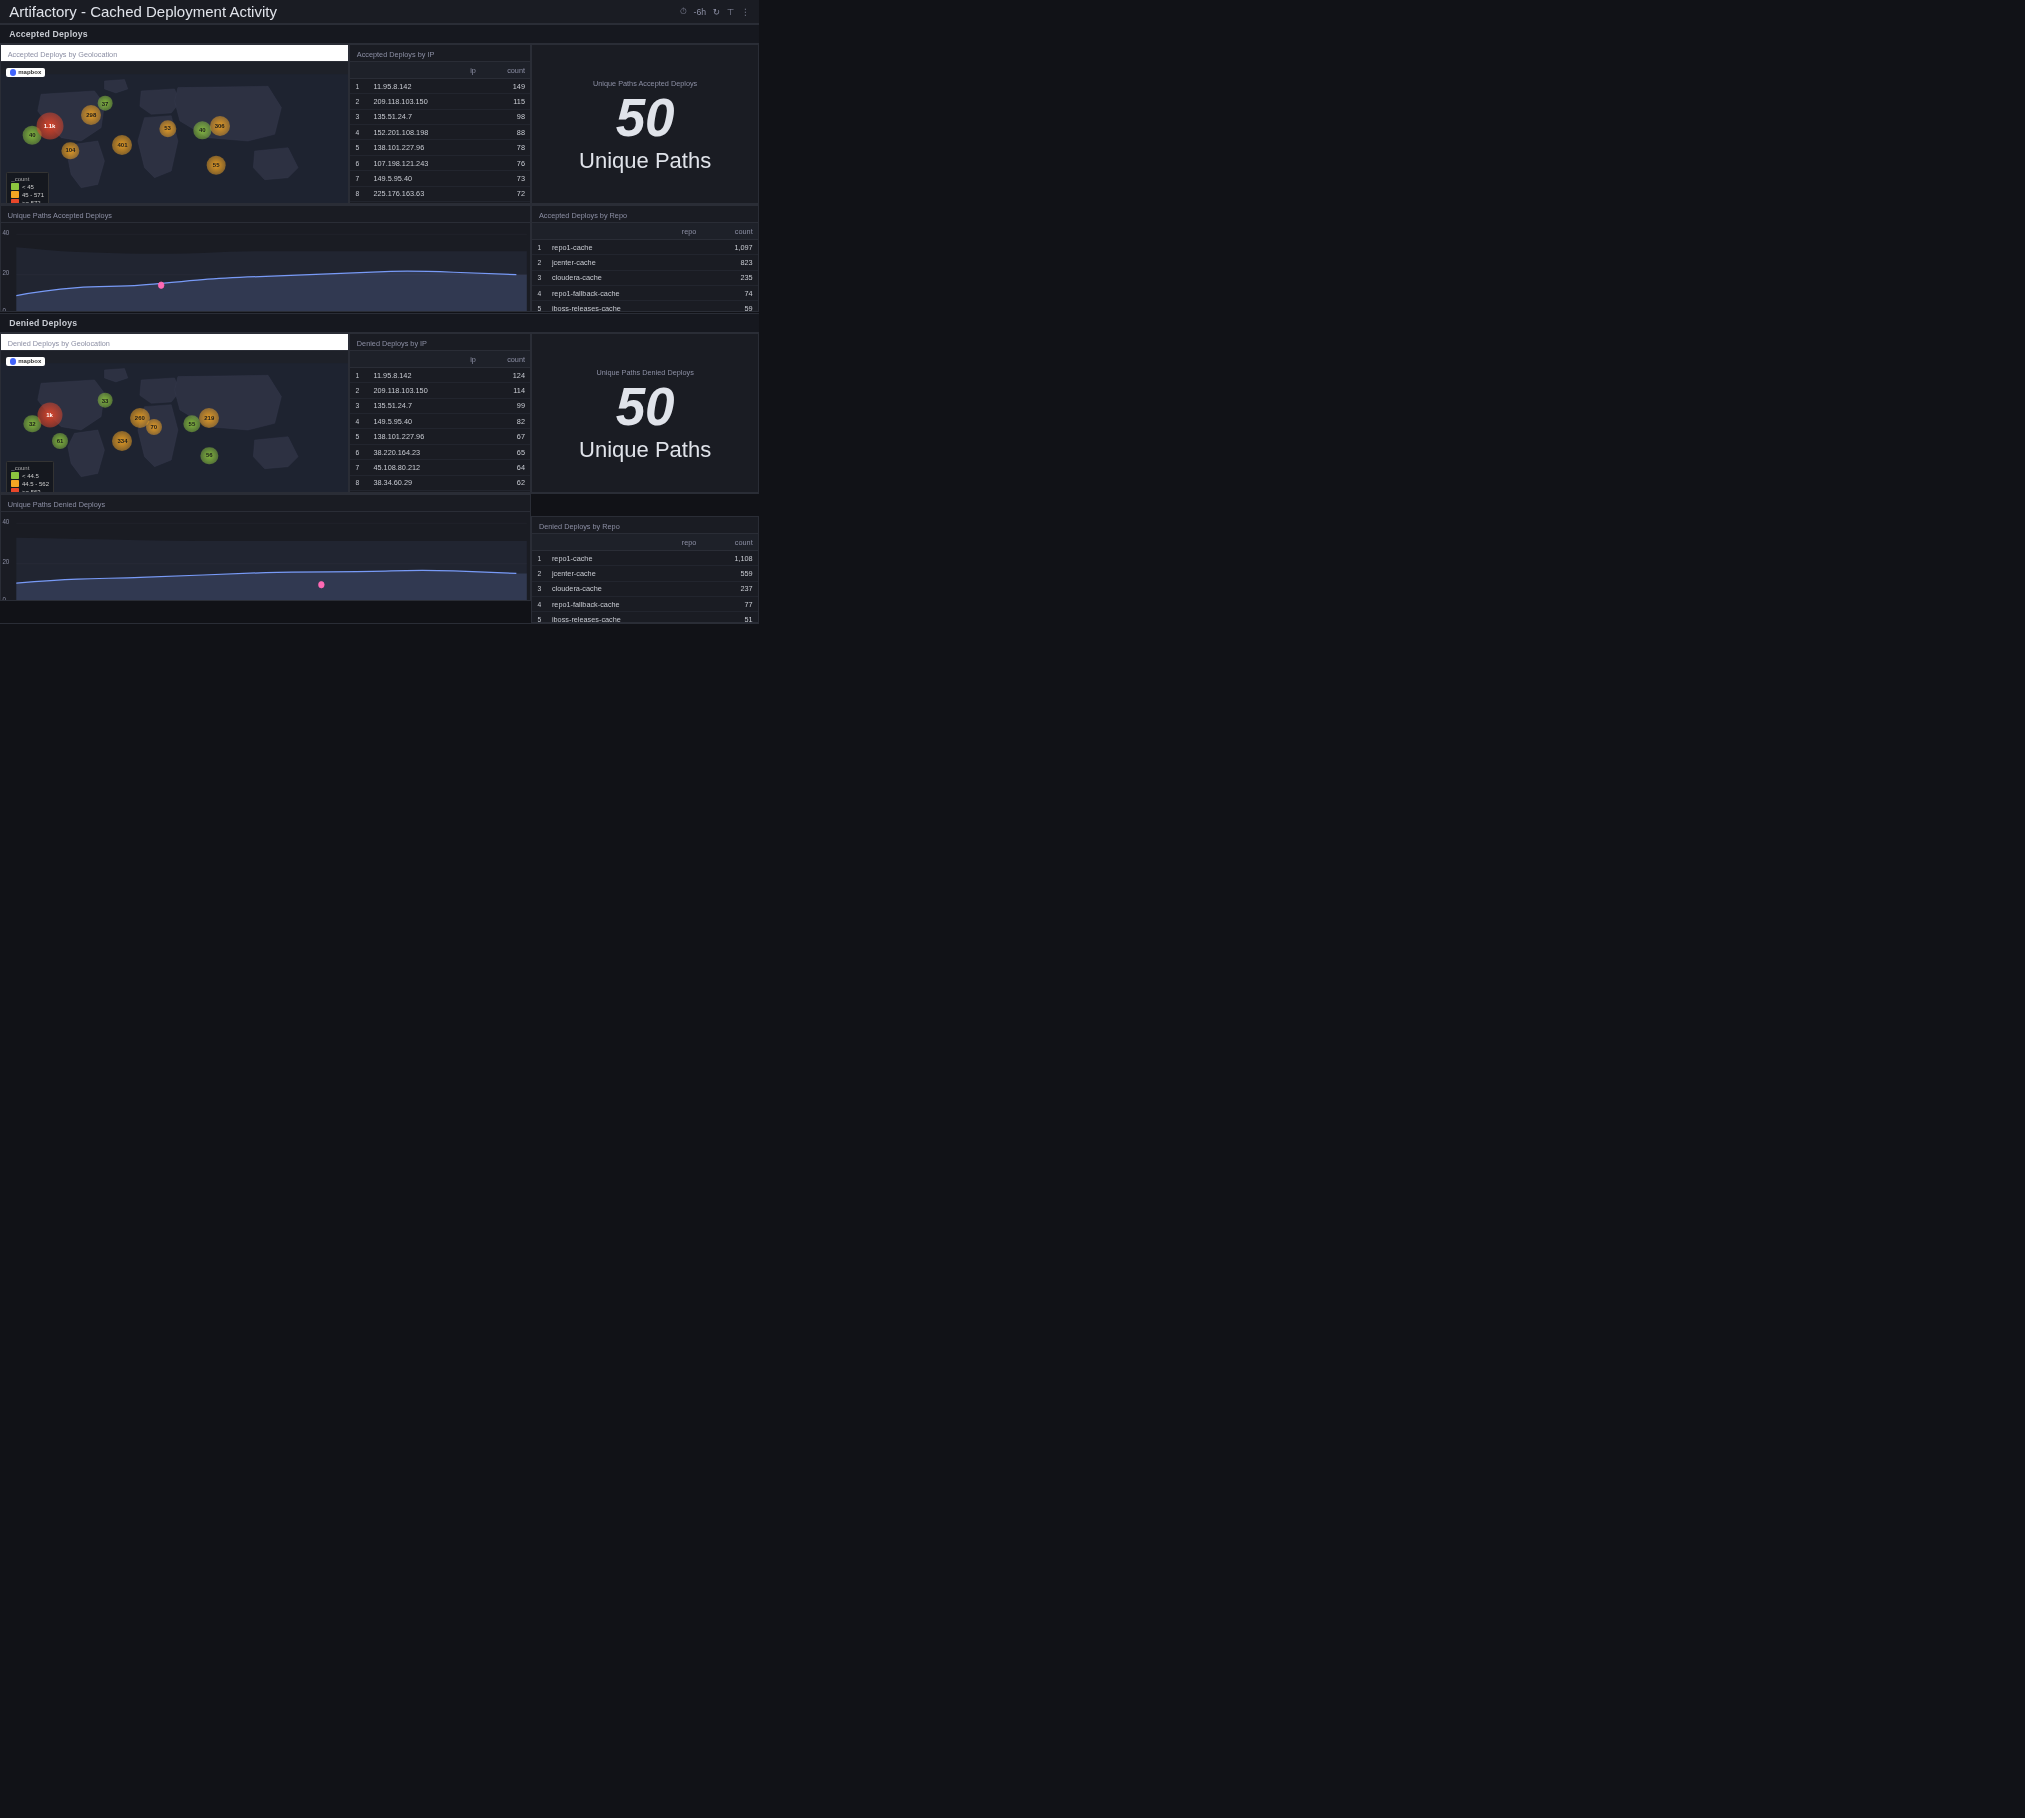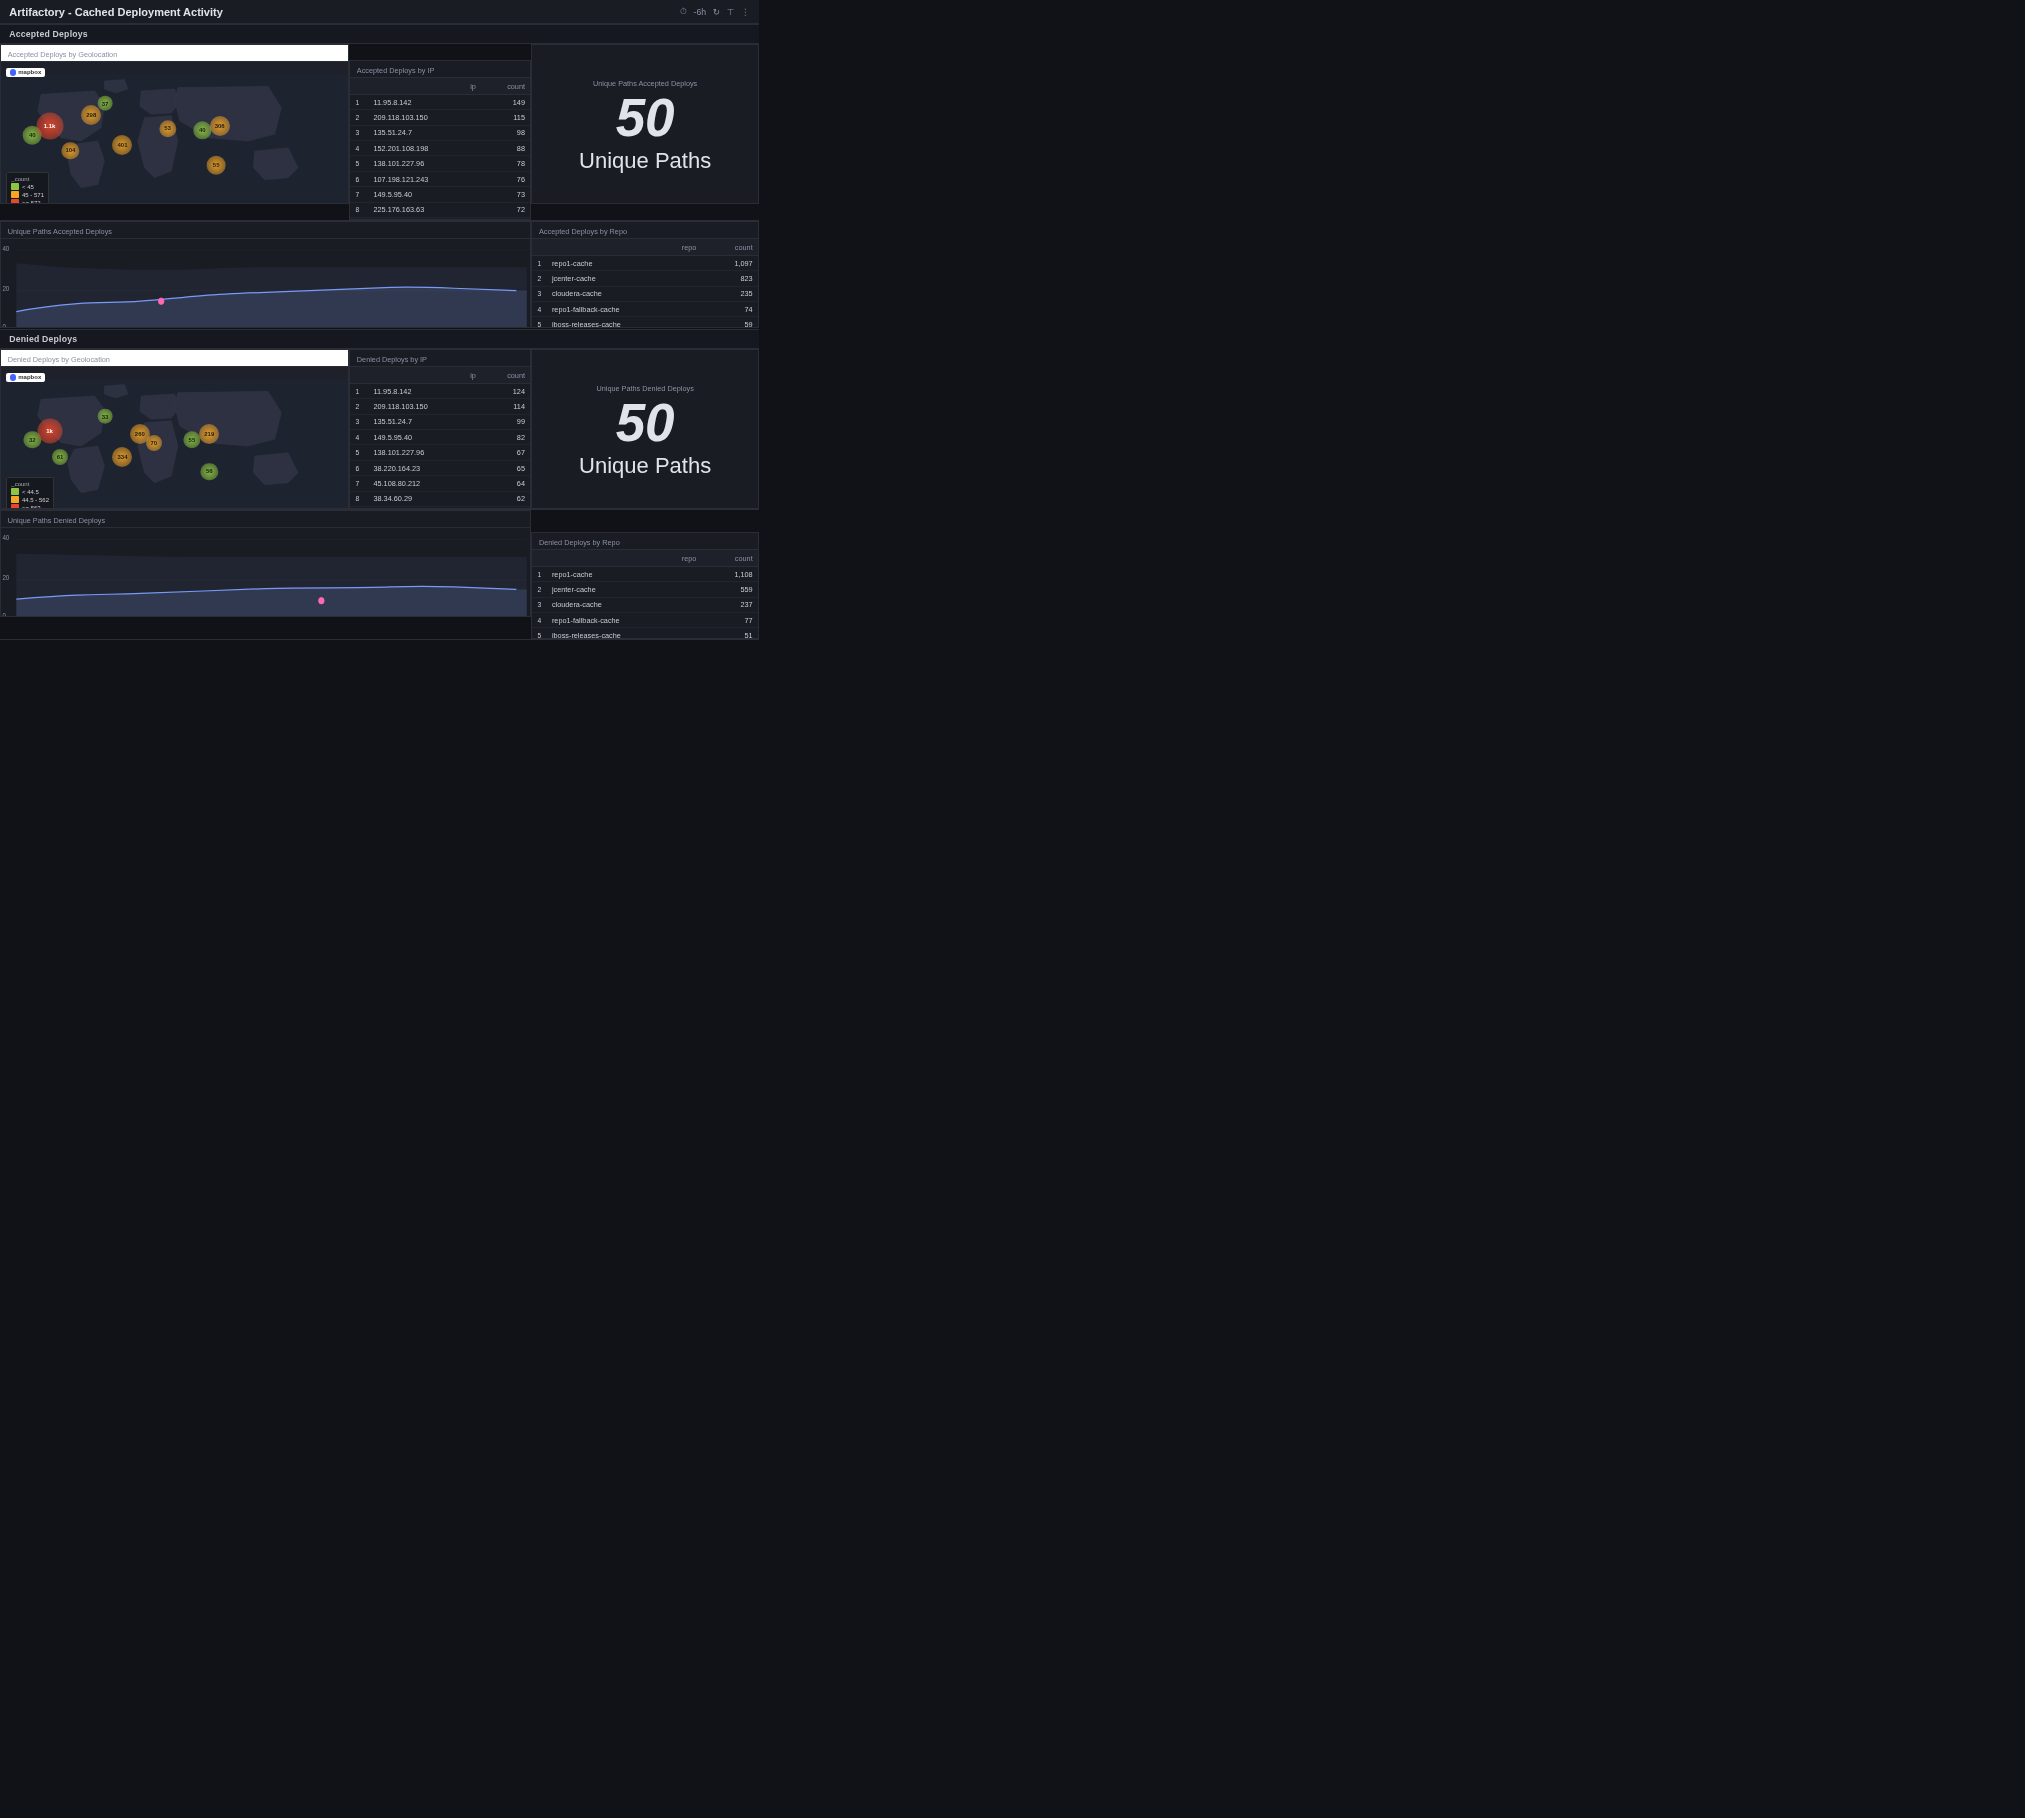--- a/index.html
+++ b/index.html
@@ -17,22 +17,22 @@
     .header {
       background: #1a1c23;
       border-bottom: 0.7px solid #2a2d36;
       padding: 5.3px 9.3px;
       display: flex;
       align-items: center;
       justify-content: space-between;
       height: 24px;
     }
     .header-title {
-      font-size: 11px;
-      font-weight: 700;
+      font-size: 15px;
+      font-weight: 400;
       color: #e0e3ea;
     }
     .header-actions {
       display: flex;
       align-items: center;
       gap: 6.7px;
       color: #8c8fa4;
       font-size: 8.7px;
     }
     .header-actions span {
@@ -330,21 +330,21 @@
           </div>
         <div class="legend-item">
             <div class="legend-box" style="background:#e8472a;"></div>
             <span>&gt;= 572</span>
           </div>
       </div>
 
     </div>
   </div>
 
-  <div class="panel ip-panel" style="flex:0 0 24%;margin-top:16px;">
+  <div class="panel ip-panel" style="flex:0 0 24%;">
     <div class="panel-title">Accepted Deploys by IP</div>
     <table class="data-table">
       <thead>
         <tr>
           <th></th>
           <th>ip</th>
           <th class="right">count</th>
         </tr>
       </thead>
       <tbody id="accepted-ip-tbody">

